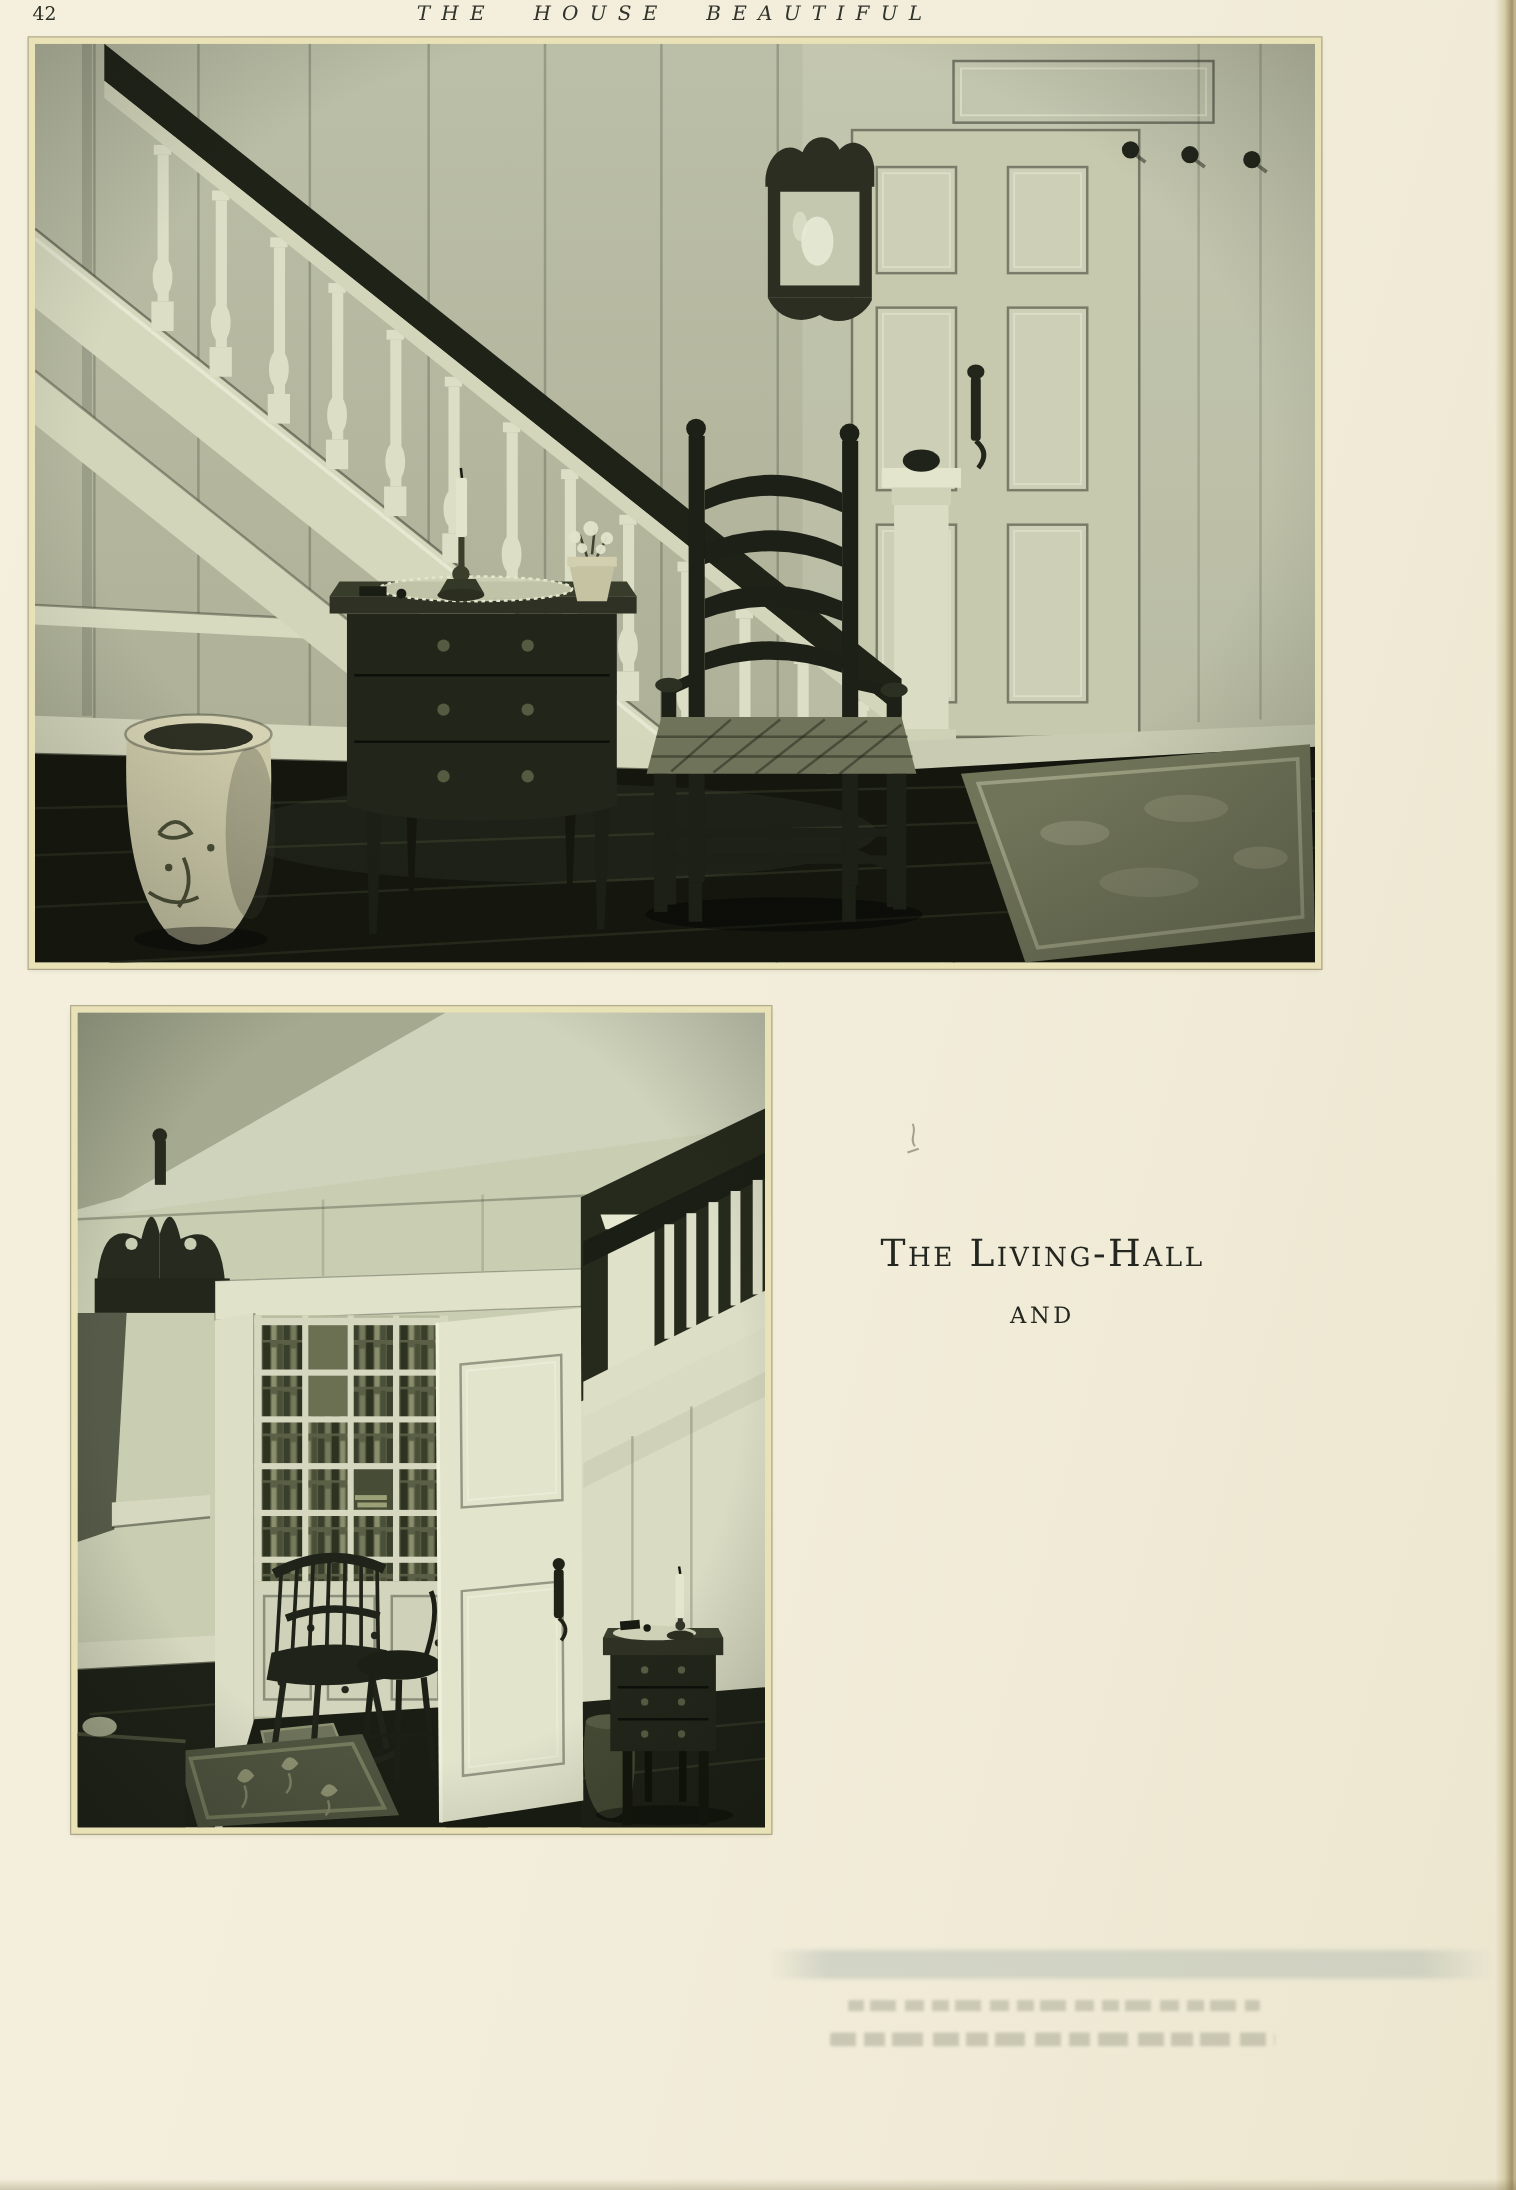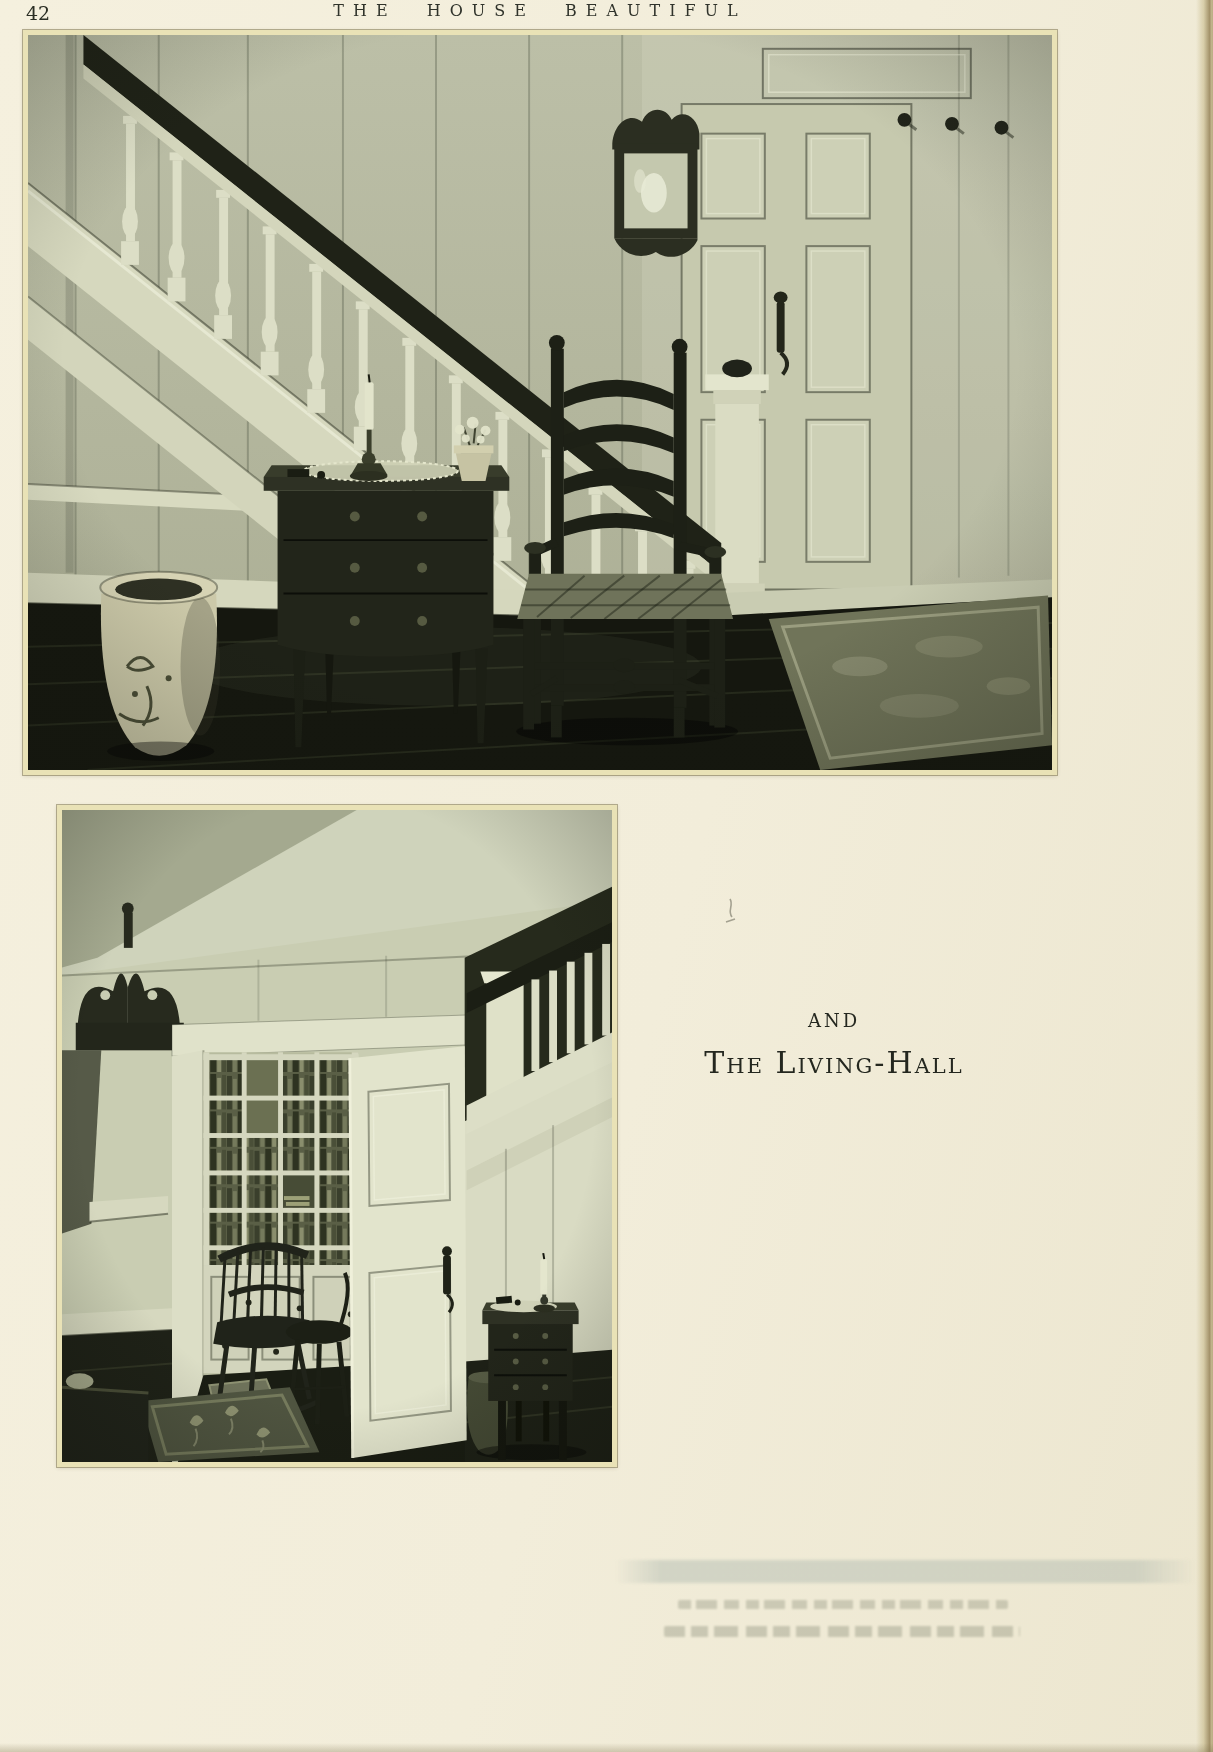--- a/index.html
+++ b/index.html
@@ -5,23 +5,23 @@
   html,body{margin:0;padding:0;background:#8a8270;}
   .page{
     position:relative;width:1213px;height:1752px;overflow:hidden;
     background:linear-gradient(105deg,#f5f0de 0%,#f2edda 55%,#ece6cf 100%);
     font-family:"DejaVu Serif","Liberation Serif",serif;
   }
   .edge-right{position:absolute;top:0;right:0;width:17px;height:100%;
     background:linear-gradient(to right,rgba(150,135,90,0) 0%,rgba(196,182,133,.55) 45%,#a3926a 80%,#c8bb93 94%,#b3a379 100%);}
   .edge-bottom{position:absolute;bottom:0;left:0;width:100%;height:9px;
     background:linear-gradient(to bottom,rgba(120,108,70,0),rgba(120,108,70,.30));}
-  .folio{position:absolute;left:26px;top:2px;font-size:19px;color:#2b2e24;}
+  .folio{position:absolute;left:26px;top:2px;font-size:15px;color:#2b2e24;}
   .running-head{position:absolute;left:23px;top:1px;width:1034px;text-align:center;
-    font-size:16px;letter-spacing:9px;word-spacing:16px;color:#30332b;}
+    font-style:italic;font-size:16px;letter-spacing:9px;word-spacing:16px;color:#30332b;}
   .photo{position:absolute;background:#e9e2b6;padding:5px;
     box-shadow:0 0 0 1px rgba(118,108,68,.5),0 1px 4px rgba(60,50,20,.18);}
   .photo svg{display:block;}
   .photo-top{left:23px;top:30px;width:1024px;height:735px;}
   .photo-bottom{left:57px;top:805px;width:550px;height:652px;}
   .title-block{position:absolute;left:648px;top:988px;width:372px;text-align:center;
     font-variant:small-caps;color:#24271f;}
   .title-line{font-size:30px;letter-spacing:2px;line-height:1.05;}
   .title-and{font-size:26px;letter-spacing:3px;margin:17px 0 15px;}
   .caption{position:absolute;left:652px;top:1186px;width:362px;
@@ -573,22 +573,22 @@
         <polygon points="0,586 88,592 88,662 0,662" fill="#20231a"></polygon>
         <line x1="0" y1="586" x2="88" y2="592" stroke="#4a4e38" stroke-width="3"></line>
         <ellipse cx="18" cy="580" rx="14" ry="8" fill="#a8ac8e"></ellipse>
       </g>
 
       <rect x="0" y="0" width="560" height="662" fill="url(#vigB)"></rect>
     </svg>
   </div>
 
   <div class="title-block">
+    <div class="title-line">The Living-Hall</div>
     <div class="title-line title-and">and</div>
-    <div class="title-line">The Living-Hall</div>
   </div>
 
 
   <svg class="pencil-mark" width="18" height="32" viewBox="0 0 18 32">
     <path d="M7,3 C11,9 4,15 9,21 M3,26 l9,-3" stroke="#8a8878" stroke-width="1.6" fill="none"></path>
   </svg>
 
   <div class="bleed-band"></div>
   <div class="bleed-text bleed-line1"></div>
   <div class="bleed-text bleed-line2"></div>

